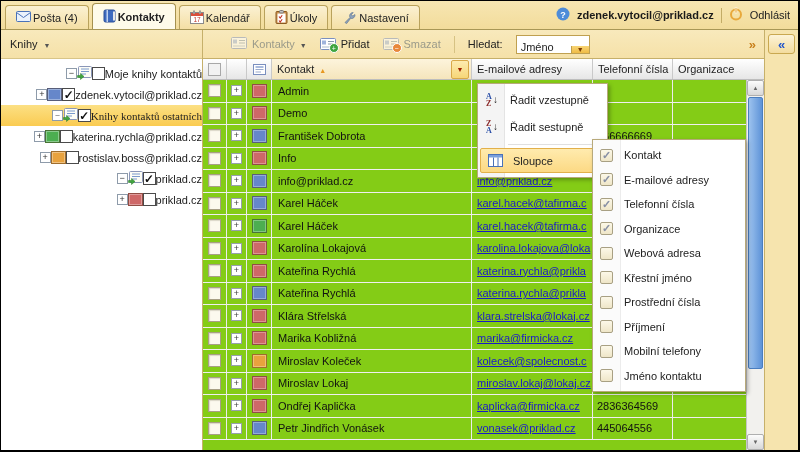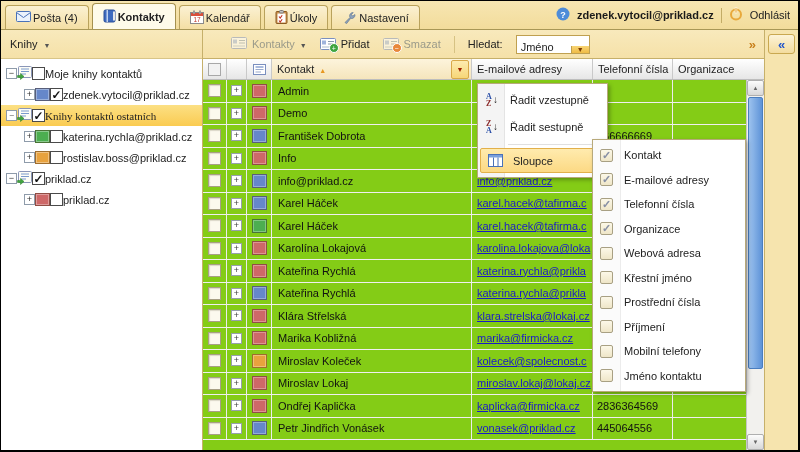--- a/index.html
+++ b/index.html
@@ -18,21 +18,21 @@
   .user-email{font-weight:bold;color:#1a1a1a;}
   .vsep{width:1px;height:15px;background:#C3AC66;}
 
   
   .mainrow{flex:1;display:flex;min-height:0;}
   .sidebar{flex:0 0 201px;display:flex;flex-direction:column;border-right:1px solid #C6B06A;background:#c4b5fd;min-width:0;}
   .sidebar-head{flex:0 0 29px;background:linear-gradient(#F8E9BC,#F5E1A8);border-bottom:1px solid #D8C588;
                 display:flex;align-items:center;gap:6px;padding:0 9px;box-sizing:border-box;}
   .dd-small::before{content:"▼";font-size:7px;color:#555;}
   .tree{flex:1;padding-top:4px;overflow:hidden;background:#fff;}
-  .tree-row{height:21px;display:flex;align-items:center;gap:0;padding-left:5px;cursor:default;}
+  .tree-row{height:21px;display:flex;align-items:center;gap:0;padding-left:5px;cursor:default;justify-content:flex-end;}
   .tree-row.child{padding-left:23px;}
   .tree-row.selected{background:linear-gradient(#FCE084,#FACB51);font-family:Liberation Serif, serif;}
   .expander{width:11px;height:11px;flex:0 0 11px;border:1px solid #8E9BAA;background:#fff;display:flex;align-items:center;
             justify-content:center;font-size:9px;line-height:1;color:#333;box-sizing:border-box;}
   .expander::before{content:"+";}
   .tree-row.folder .expander::before{content:"−";}
   .color-square{width:15px;height:13px;flex:0 0 15px;border:1px solid rgba(70,45,25,.45);box-sizing:border-box;
                 box-shadow:inset 0 0 0 1px rgba(255,255,255,.35);}
   .cb{width:13px;height:13px;flex:0 0 13px;border:1px solid #4a4a4a;background:#fff;box-sizing:border-box;display:flex;
       align-items:center;justify-content:center;font-size:12px;font-weight:bold;color:#111;line-height:1;}

